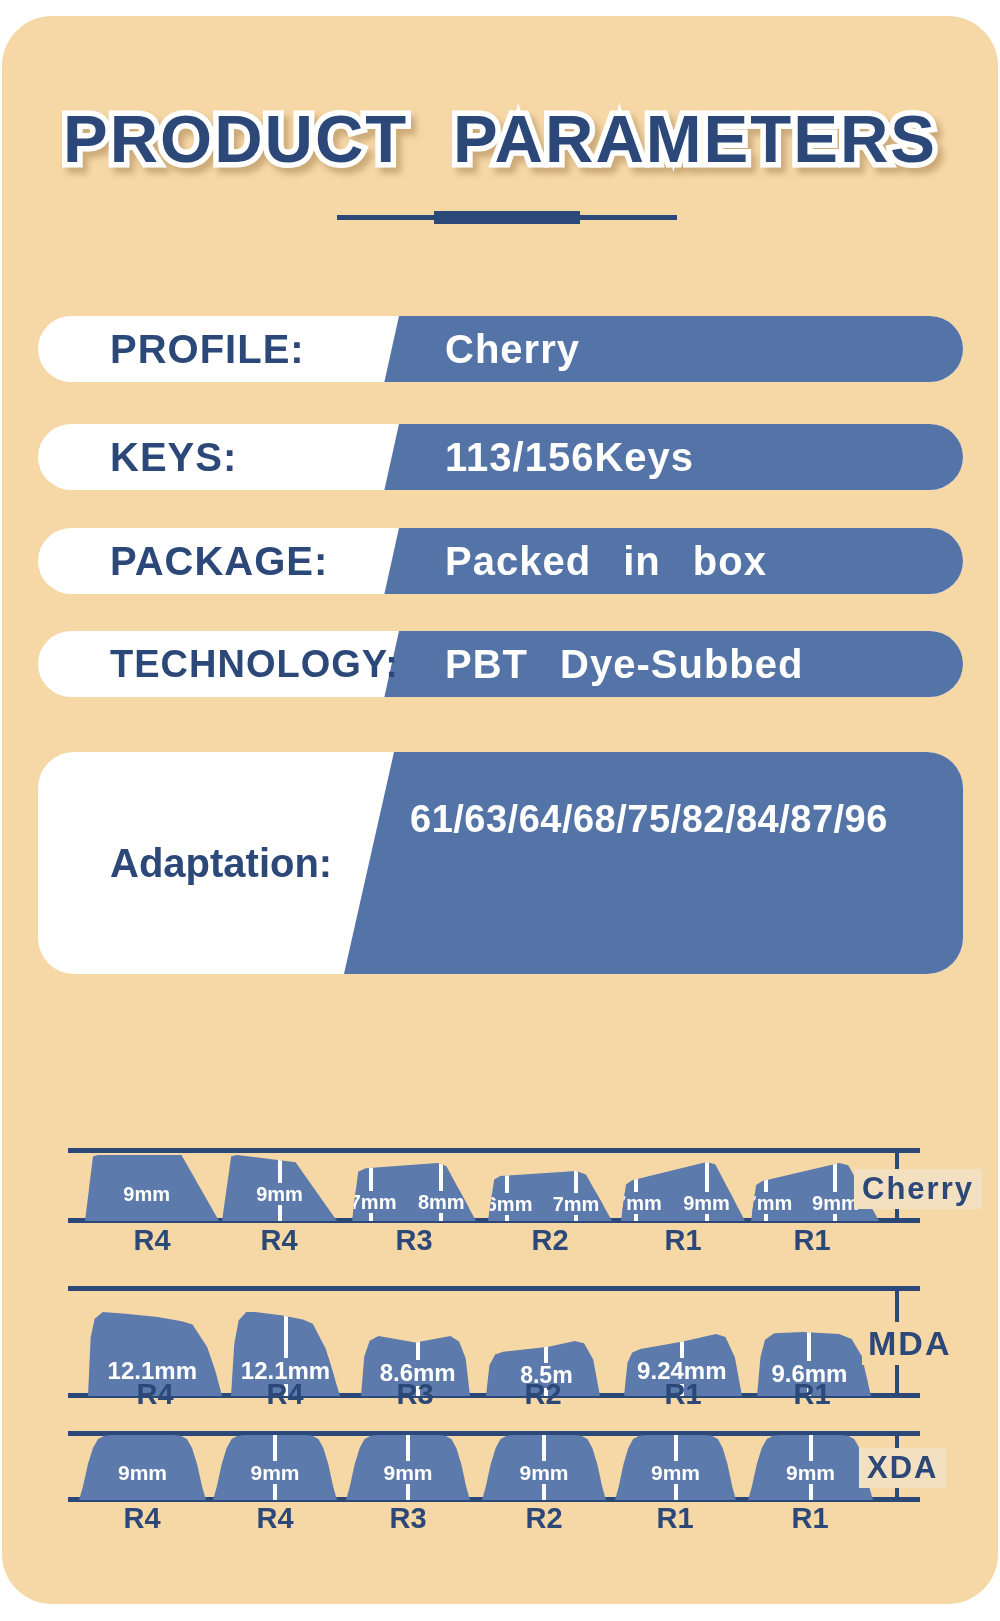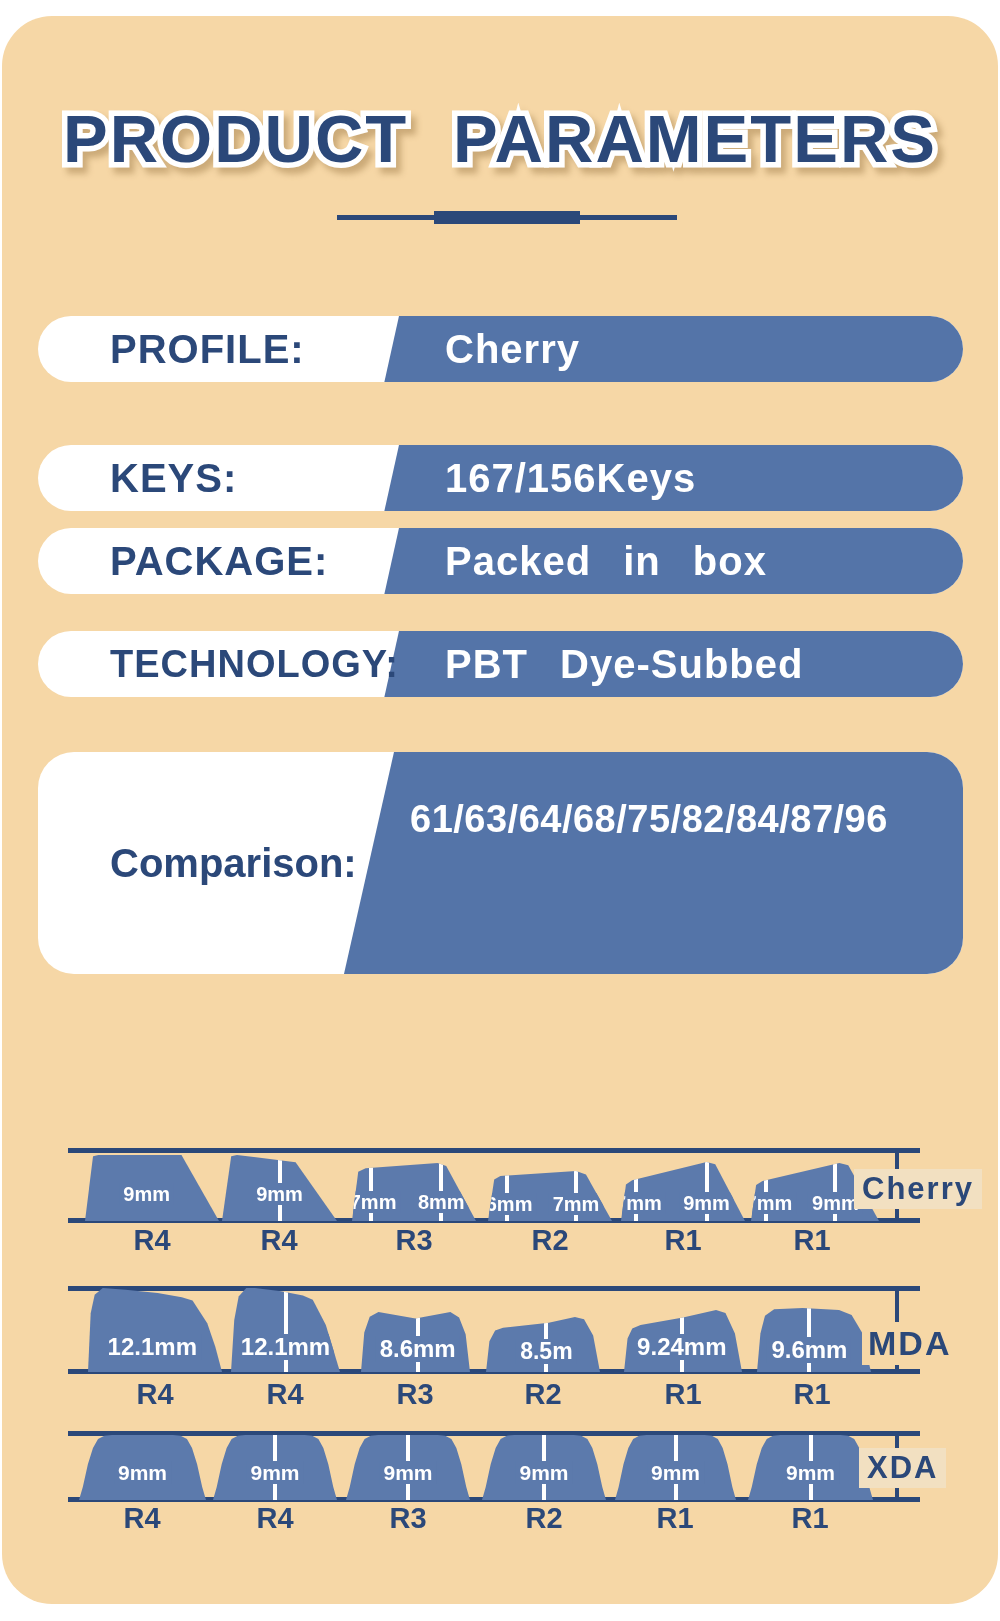--- a/index.html
+++ b/index.html
@@ -71,39 +71,39 @@
     <span class="title-layer title-fill">PRODUCT PARAMETERS</span>
   </div>
   <div class="divider-thin"></div>
   <div class="divider-thick"></div>
 
   <div class="pill" style="top:316px;">
     <div class="pill-blue"></div>
     <span class="pill-label">PROFILE:</span>
     <span class="pill-value">Cherry</span>
   </div>
-  <div class="pill" style="top:424px;margin-top:21px;">
+  <div class="pill" style="top:424px;">
     <div class="pill-blue"></div>
     <span class="pill-label">KEYS:</span>
-    <span class="pill-value">167/156Keys</span>
+    <span class="pill-value">113/156Keys</span>
   </div>
   <div class="pill" style="top:631px;">
     <div class="pill-blue"></div>
     <span class="pill-label" style="font-size:38px;">TECHNOLOGY:</span>
     <span class="pill-value">PBT Dye-Subbed</span>
   </div>
   <div class="pill" style="top:528px;">
     <div class="pill-blue"></div>
     <span class="pill-label">PACKAGE:</span>
     <span class="pill-value">Packed in box</span>
   </div>
 
   <div class="adapt-box">
     <div class="adapt-blue"></div>
-    <span class="adapt-label">Comparison:</span>
+    <span class="adapt-label">Adaptation:</span>
     <div class="adapt-lines">
       <div>61/63/64/68/75/82/84/87/96</div>
     </div>
   </div>
 
 
   <div class="block" style="top:1148px;height:75px;">
     <div class="hline top"></div>
     <div class="hline bottom"></div>
     <div class="vend"></div>
@@ -143,21 +143,21 @@
   <div class="ptag boxed" style="left:854px;top:1169px;font-size:31px;">Cherry</div>
   <div class="rowlabels" style="top:1224px;">
     <span class="rlabel" style="left:152px;">R4</span>
     <span class="rlabel" style="left:279px;">R4</span>
     <span class="rlabel" style="left:414px;">R3</span>
     <span class="rlabel" style="left:550px;">R2</span>
     <span class="rlabel" style="left:683px;">R1</span>
     <span class="rlabel" style="left:812px;">R1</span>
   </div>
 
-  <div class="block" style="top:1286px;height:88px;text-decoration:underline;">
+  <div class="block" style="top:1286px;height:112px;text-decoration:underline;">
     <div class="hline top"></div>
     <div class="hline bottom"></div>
     <div class="vend"></div>
 
     <div class="cap" style="left:88px;width:134px;height:84px;clip-path:polygon(0% 100%,2% 30%,5% 8%,11% 0%,28% 2%,52% 6%,70% 11%,78% 15%,89% 42%,95% 70%,100% 100%);">
       <span class="mmlabel" style="left:48%;bottom:12px;font-size:24px;">12.1mm</span>
     </div>
     <div class="cap" style="left:231px;width:109px;height:84px;clip-path:polygon(0% 100%,3% 38%,7% 10%,14% 0%,22% 0%,46% 4%,66% 9%,75% 14%,87% 44%,100% 100%);">
       <div class="tick" style="left:50%;"></div>
       <span class="mmlabel" style="left:50%;bottom:12px;font-size:24px;">12.1mm</span>

